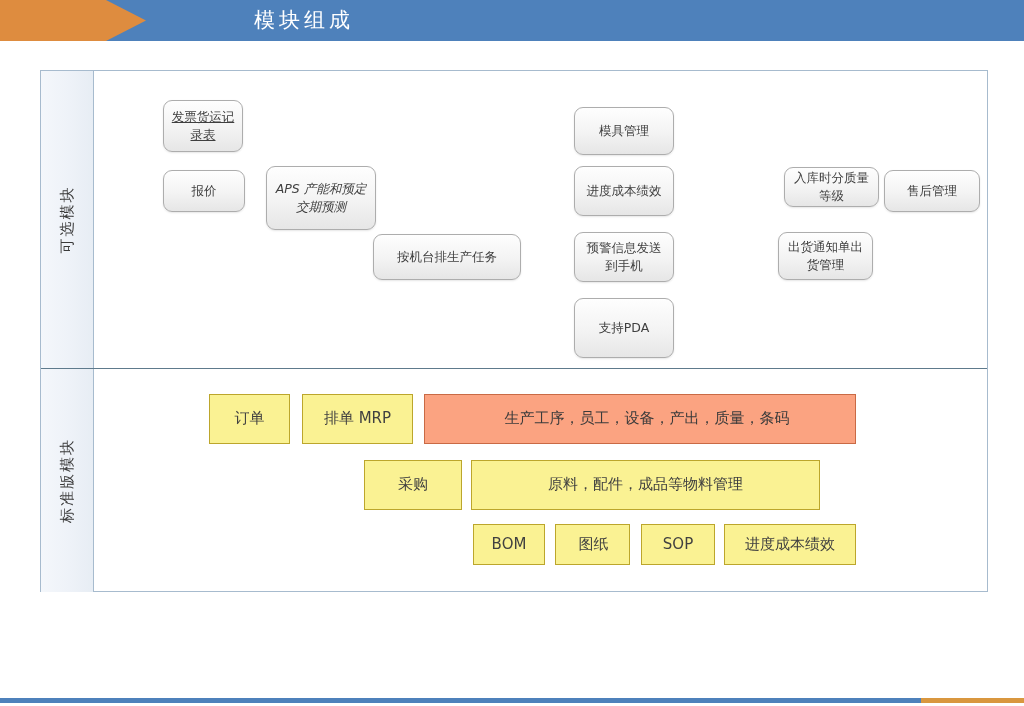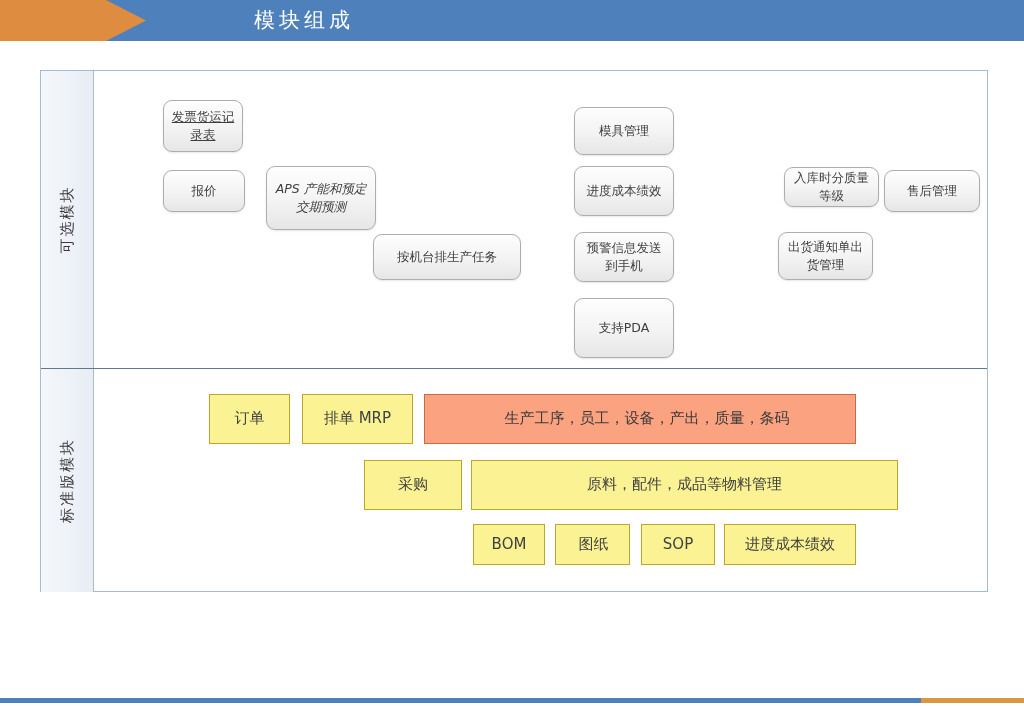--- a/index.html
+++ b/index.html
@@ -106,21 +106,21 @@
     <div class="module-box gray" style="left: 574px; top: 166px; width: 100px; height: 50px;">进度成本绩效</div>
     <div class="module-box gray" style="left: 574px; top: 232px; width: 100px; height: 50px;">预警信息发送到手机</div>
     <div class="module-box gray" style="left: 574px; top: 298px; width: 100px; height: 60px;">支持PDA</div>
     <div class="module-box gray" style="left: 778px; top: 167px; width: 95px; height: 40px; margin-left: 6px;">入库时分质量等级</div>
     <div class="module-box gray" style="left: 884px; top: 170px; width: 96px; height: 42px;">售后管理</div>
     <div class="module-box gray" style="left: 778px; top: 232px; width: 95px; height: 48px;">出货通知单出货管理</div>
     <div class="module-box yellow" style="left: 209px; top: 394px; width: 81px; height: 50px;">订单</div>
     <div class="module-box yellow" style="left: 302px; top: 394px; width: 111px; height: 50px;">排单 MRP</div>
     <div class="module-box orange" style="left: 424px; top: 394px; width: 432px; height: 50px;">生产工序，员工，设备，产出，质量，条码</div>
     <div class="module-box yellow" style="left: 364px; top: 460px; width: 98px; height: 50px;">采购</div>
-    <div class="module-box yellow" style="left: 471px; top: 460px; width: 427px; height: 50px;">原料，配件，成品等物料管理</div>
+    <div class="module-box yellow" style="left: 471px; top: 460px; width: 349px; height: 50px;">原料，配件，成品等物料管理</div>
     <div class="module-box yellow" style="left: 473px; top: 524px; width: 72px; height: 41px;">BOM</div>
     <div class="module-box yellow" style="left: 555px; top: 524px; width: 75px; height: 41px; padding-left: 8px;">图纸</div>
     <div class="module-box yellow" style="left: 641px; top: 524px; width: 74px; height: 41px;">SOP</div>
     <div class="module-box yellow" style="left: 724px; top: 524px; width: 132px; height: 41px;">进度成本绩效</div>
   </div>
 
 <div class="footer-bar"></div>
 <div class="footer-accent"></div>
 
 </body></html>

